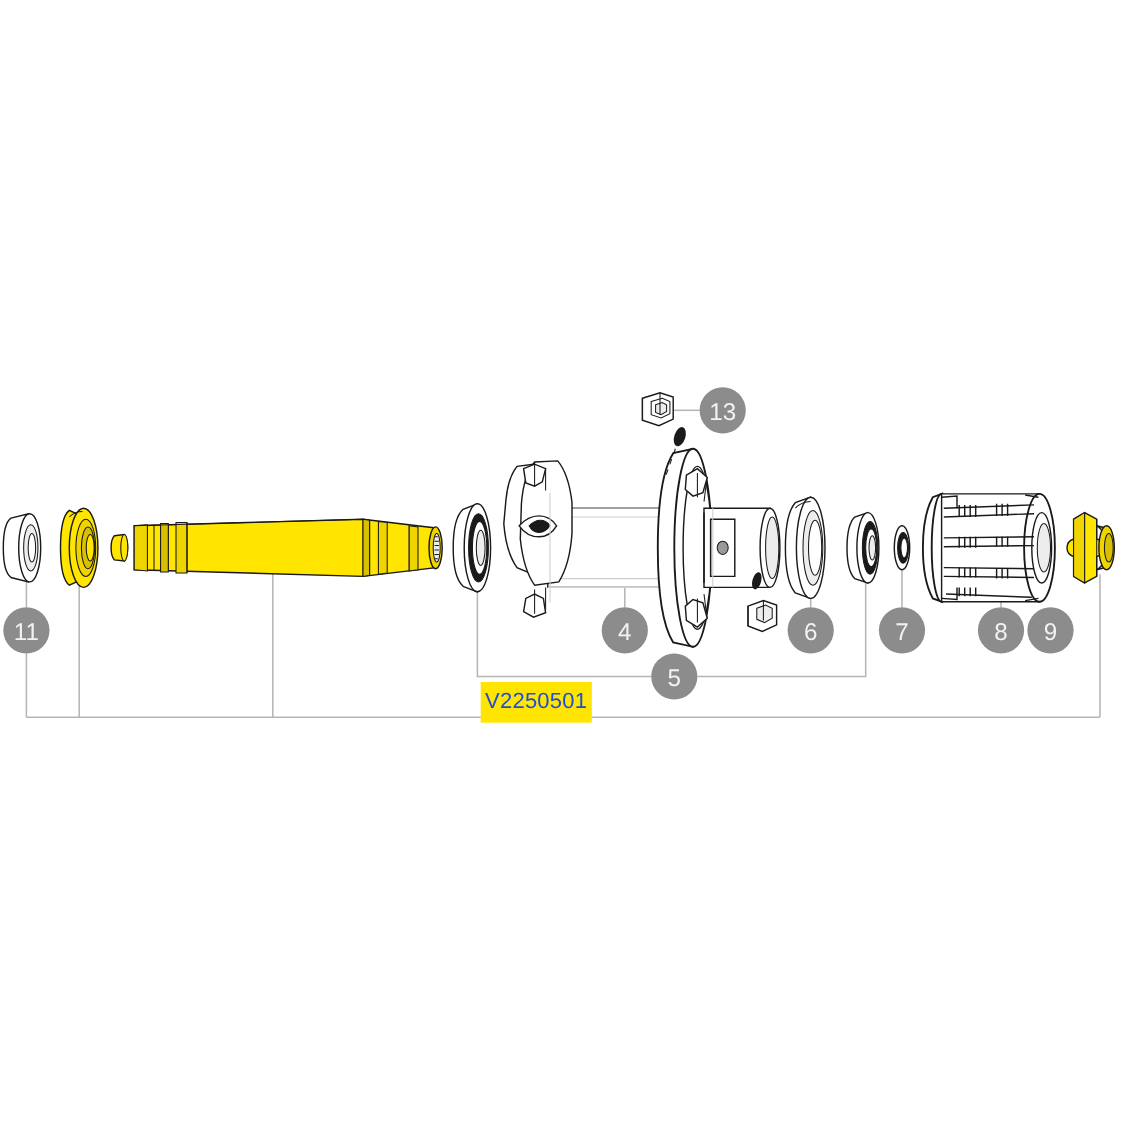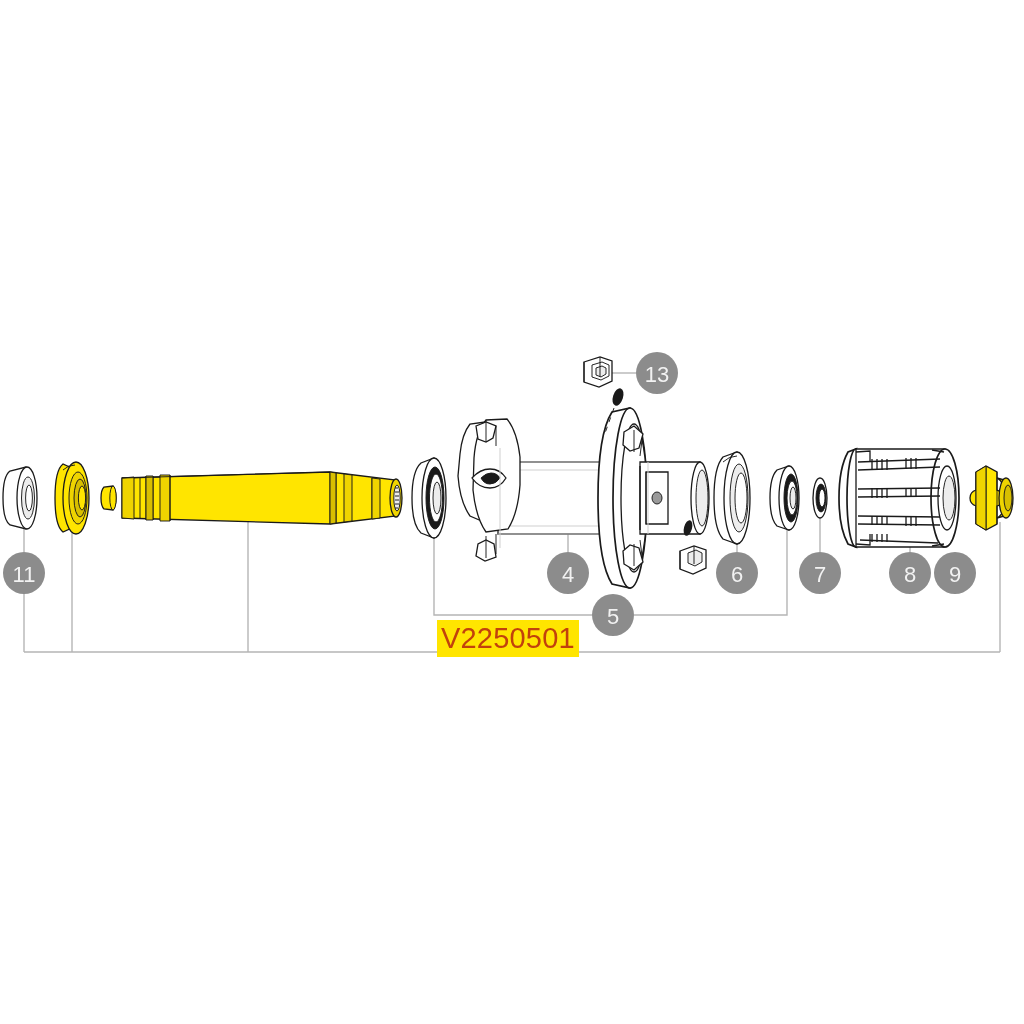--- a/index.html
+++ b/index.html
@@ -32,23 +32,23 @@
   .fyellow2{fill:#EFD400;}
   .fyellow3{fill:#D8BF00;}
   .fgrey{fill:#ededed;}
   .fdark{fill:#1a1a1a;}
   .fmid{fill:#9a9a9a;}
 
   #partlabel{
     position:absolute;
     left:437px;top:620px;
     background:#FFE500;
-    color:#c2410c;
+    color:#1d4ed8;
     font-family:"Liberation Sans", sans-serif;
-    font-size:29px;
+    font-size:20px;
     line-height:34px;
     letter-spacing:0.2px;
     padding:1px 4px 2px 4px;
     white-space:nowrap;
   }
 </style>
 </head>
 <body>
 
 <div id="stage">

